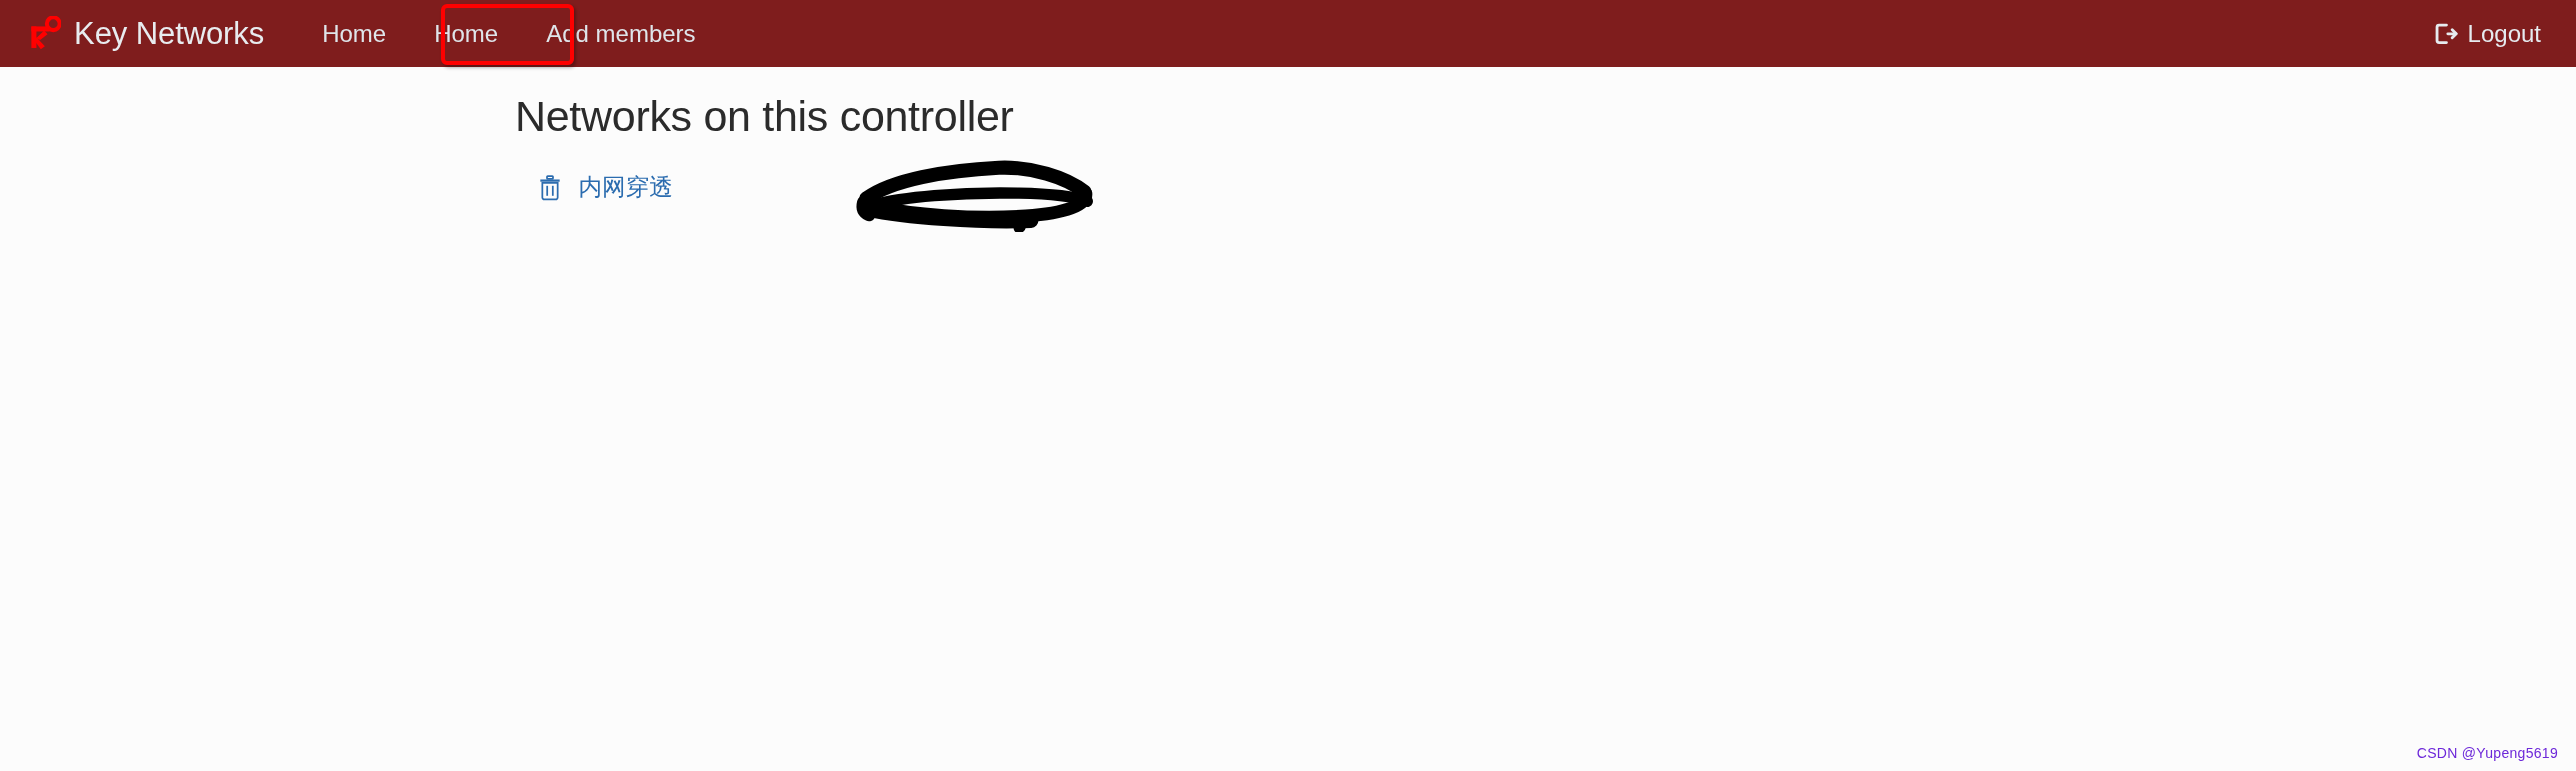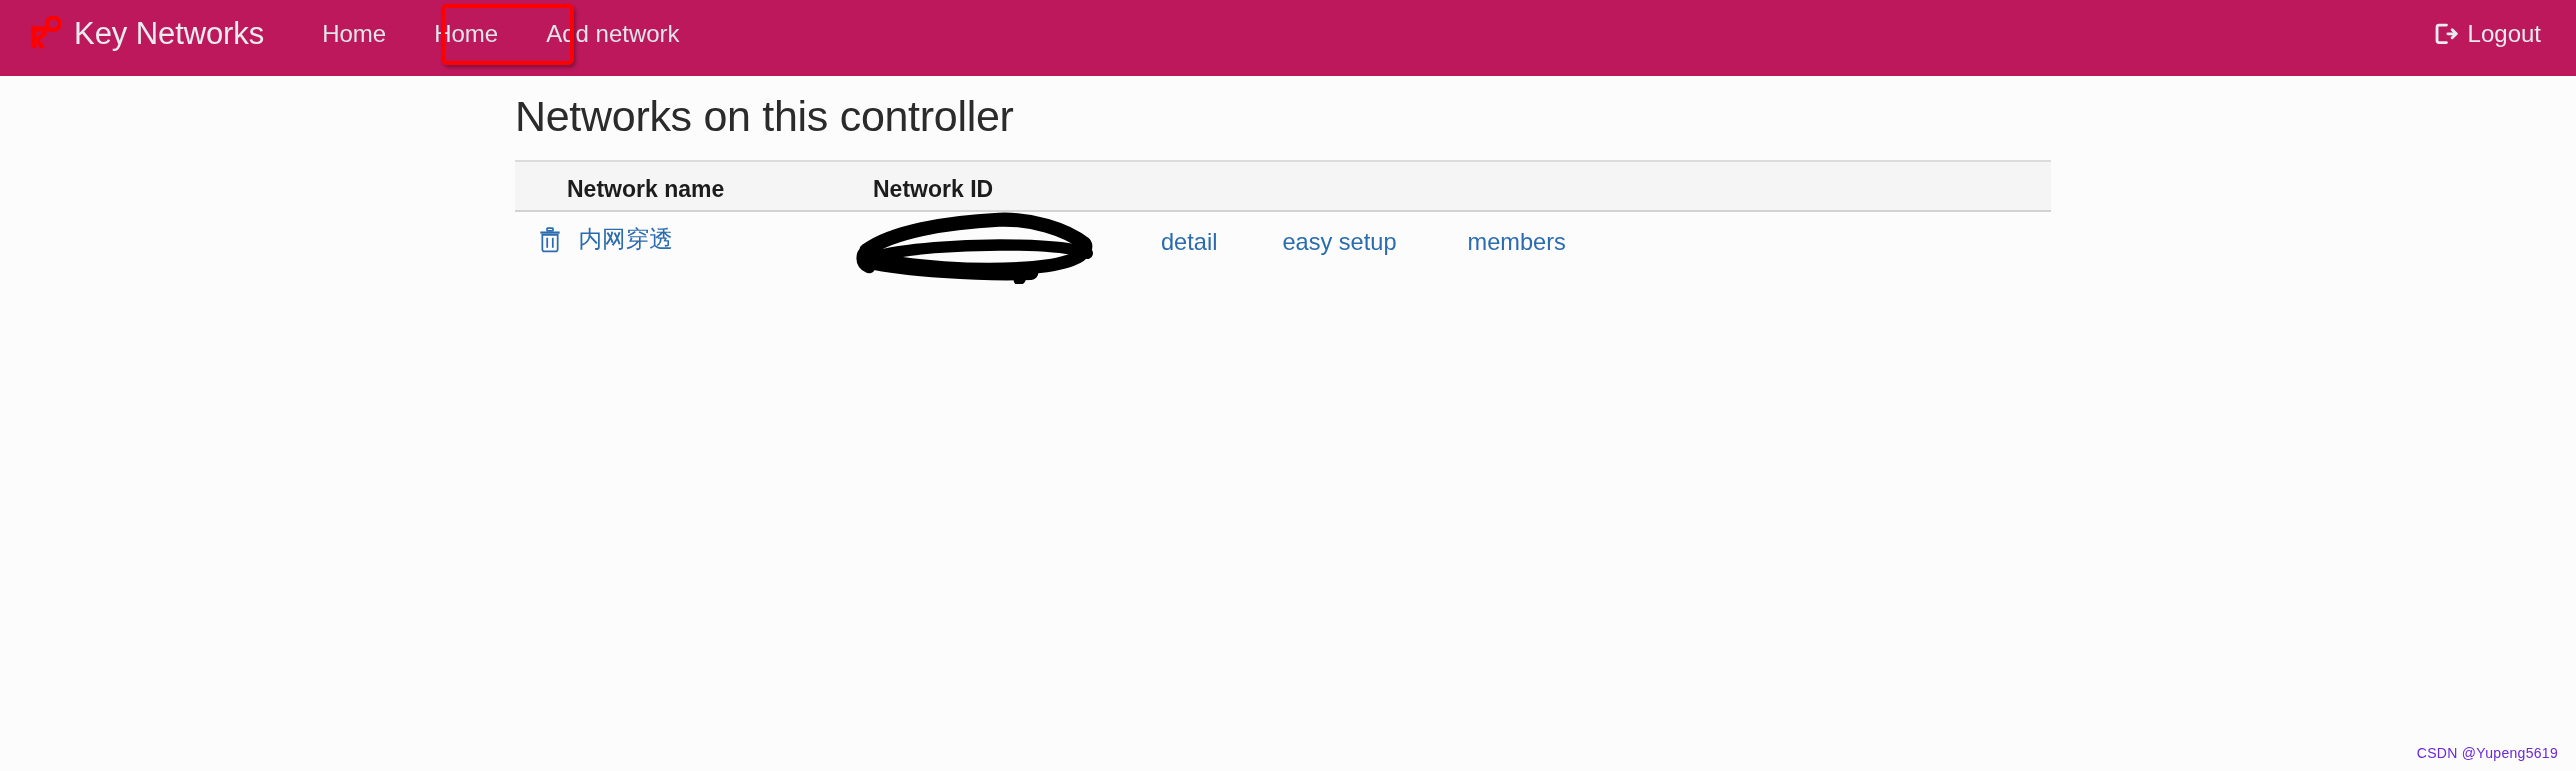--- a/index.html
+++ b/index.html
@@ -17,22 +17,22 @@
     width: 2576px;
     height: 771px;
     background: #fcfcfc;
   }
 
   
   .navbar {
     position: absolute;
     top: 0; left: 0;
     width: 2576px;
-    height: 76px;
-    background: #be185d;
+    height: 67px;
+    background: #7f1d1d;
     display: flex;
     align-items: stretch;
   }
 
   .nav-brand {
     display: flex;
     align-items: center;
     padding-left: 25.6px;
     padding-right: 15px;
     gap: 13.5px;
@@ -263,21 +263,21 @@
           <path d="M15 33 L27 21.5 L32 27 L21 35.5 Z" fill="#fe0000"></path>
           <path d="M15.5 31.5 L28 45 L22 49.5 L13.5 38 Z" fill="#fe0000"></path>
         </svg>
       </span>
       <span class="brand-text">Key Networks</span>
     </div>
 
     <div class="nav-links">
       <div class="nav-link">Home</div>
       <div class="nav-link">Home</div>
-      <div class="nav-link">Add network</div>
+      <div class="nav-link">Add members</div>
     </div>
 
     <div class="nav-spacer"></div>
 
     <div class="nav-logout">
       <span>
         <svg class="logout-icon" viewBox="0 0 38 38" xmlns="http://www.w3.org/2000/svg">
           <path d="M20 6 H9 a3 3 0 0 0 -3 3 v20 a3 3 0 0 0 3 3 h11" fill="none" stroke="#e6ebef" stroke-width="4.2" stroke-linecap="round" stroke-linejoin="round"></path>
           <path d="M22 19 h12" fill="none" stroke="#e6ebef" stroke-width="4.2" stroke-linecap="round"></path>
           <path d="M28.5 13 L34.5 19 L28.5 25" fill="none" stroke="#e6ebef" stroke-width="4.2" stroke-linecap="round" stroke-linejoin="round"></path>
@@ -288,24 +288,20 @@
 
     <div class="annotation-box"></div>
   </div>
 
   <div class="content">
 
     <h1 class="page-title">Networks on this controller</h1>
 
     <div class="net-table">
 
-      <div class="thead">
-        <div class="th th-name">Network name</div>
-        <div class="th th-id">Network ID</div>
-      </div>
 
       <div class="trow">
 
         <div class="cell-name">
           <span>
             <svg class="trash-icon" viewBox="0 0 33 38" xmlns="http://www.w3.org/2000/svg">
               <rect x="12" y="1.5" width="9" height="4" rx="1" fill="none" stroke="#2b6caf" stroke-width="2.6"></rect>
               <rect x="2" y="6.5" width="29" height="3.4" fill="#2b6caf"></rect>
               <path d="M5 11.5 h23 v22 a3 3 0 0 1 -3 3 H8 a3 3 0 0 1 -3 -3 Z" fill="none" stroke="#2b6caf" stroke-width="2.6"></path>
               <rect x="11" y="16" width="2.6" height="15" fill="#2b6caf"></rect>
@@ -323,25 +319,20 @@
               <path d="M22 68 C60 40 140 26 220 22 C268 20 320 36 348 58" stroke-width="21"></path>
               <path d="M350 60 C352 78 320 90 260 94 C180 99 90 92 34 80" stroke-width="19"></path>
               <path d="M30 78 C76 66 160 58 250 60 C300 61 336 66 352 72" stroke-width="17"></path>
               <path d="M24 84 C80 96 190 104 268 101" stroke-width="22"></path>
               <path d="M18 74 C16 82 18 88 26 92" stroke-width="20"></path>
               <path d="M240 100 C250 106 256 110 250 112" stroke-width="16"></path>
             </g>
           </svg>
         </div>
 
-        <div class="cell-actions">
-          <a class="action-link act-detail">detail</a>
-          <a class="action-link act-easy">easy setup</a>
-          <a class="action-link act-members">members</a>
-        </div>
 
       </div>
     </div>
   </div>
 
   <div class="watermark">CSDN @Yupeng5619</div>
 
 </div>
 
 

